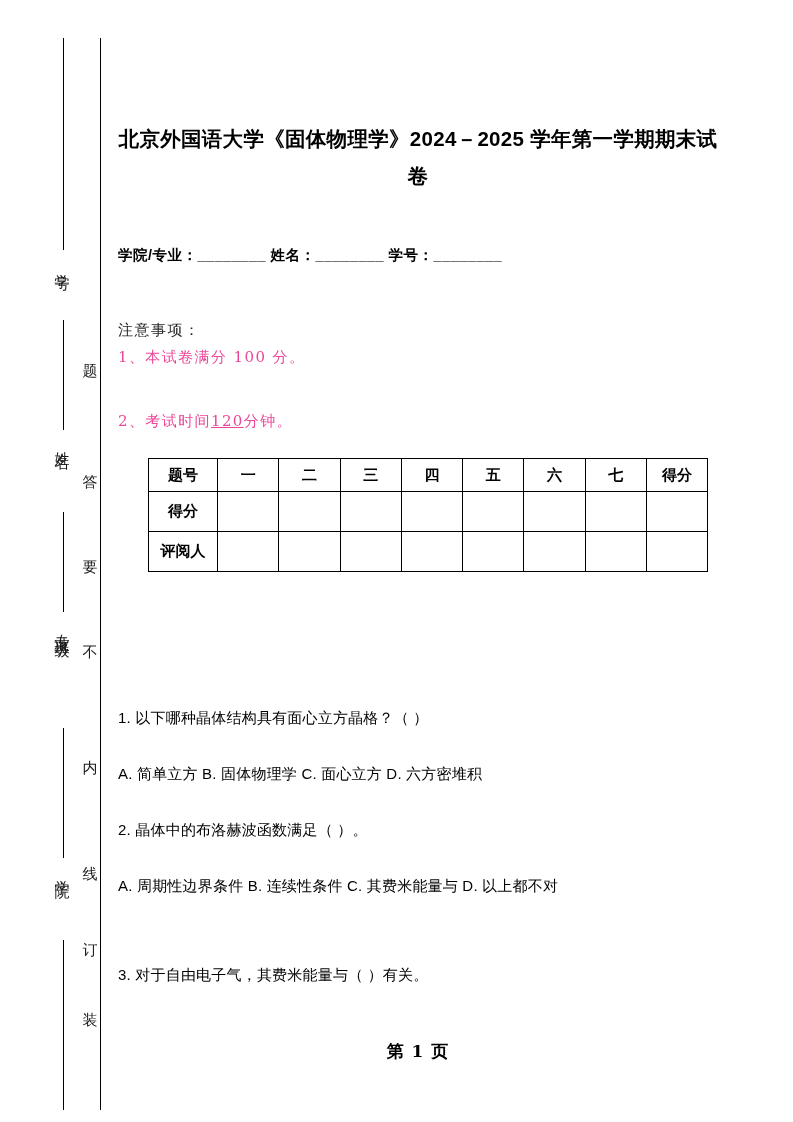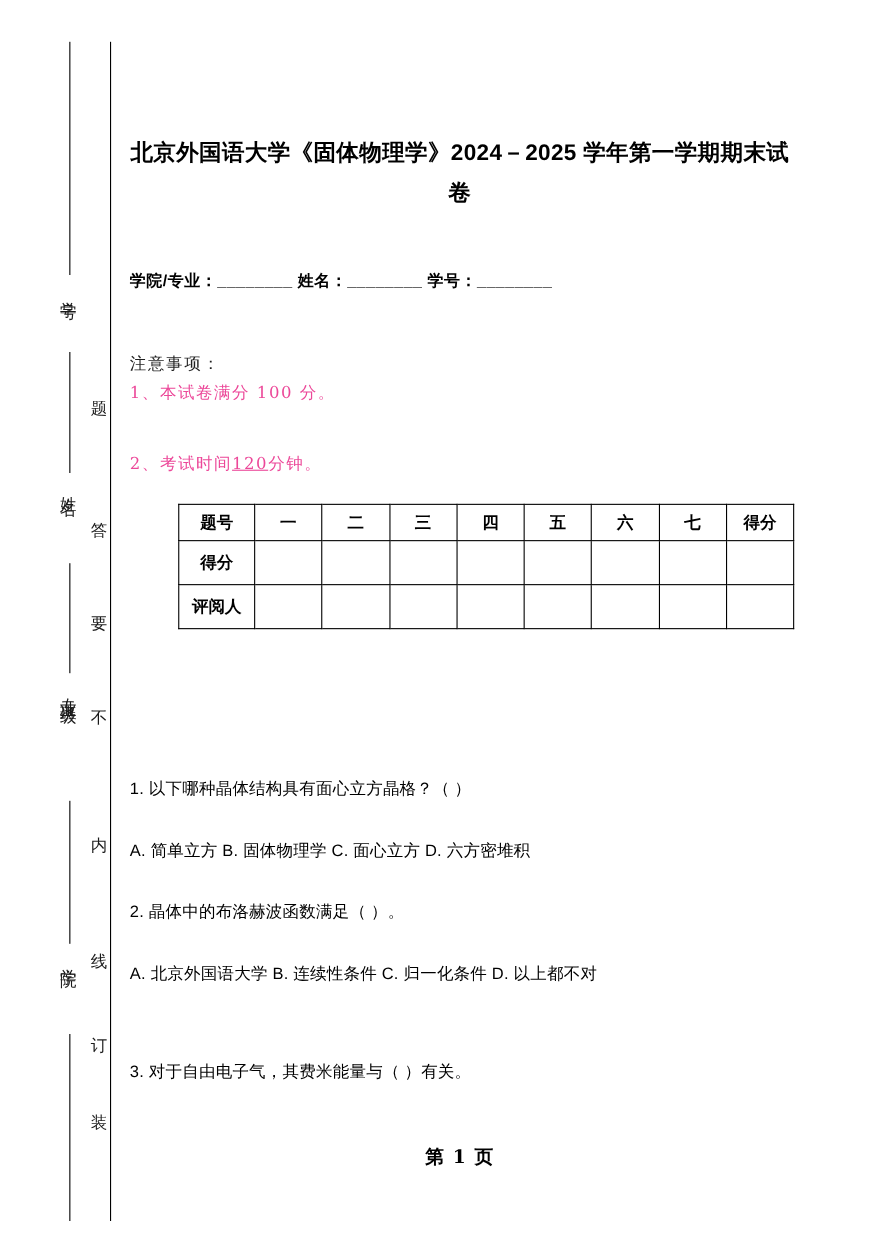--- a/index.html
+++ b/index.html
@@ -118,21 +118,21 @@
     font-family: "DejaVu Serif", "Liberation Serif", serif;
     font-size: 15px;
     letter-spacing: 1.4px;
     color: #ec4899;
   }
   .u { text-decoration: underline; }
 
   
   .score-table {
     position: absolute;
-    left: 44px;
+    left: 30px;
     top: 458px;
     border-collapse: collapse;
     table-layout: fixed;
     width: 560px;
   }
   .score-table td {
     border: 1.3px solid #000;
     text-align: center;
     vertical-align: middle;
     font-family: "Liberation Sans", "DejaVu Sans", sans-serif;
@@ -262,19 +262,19 @@
           <td></td>
         </tr>
       </tbody>
     </table>
 
 
     <div class="q q-stem-1">1. 以下哪种晶体结构具有面心立方晶格？（  ）</div>
     <div class="q q-opts-1">A. 简单立方   B. 固体物理学   C. 面心立方   D. 六方密堆积</div>
 
     <div class="q q-stem-2">2. 晶体中的布洛赫波函数满足（  ）。</div>
-    <div class="q q-opts-2">A. 北京外国语大学   B. 连续性条件   C. 归一化条件   D. 以上都不对</div>
+    <div class="q q-opts-2">A. 周期性边界条件   B. 连续性条件   C. 其费米能量与   D. 以上都不对</div>
 
     <div class="q q-stem-3">3. 对于自由电子气，其费米能量与（  ）有关。</div>
 
     <div class="footer">第 1 页</div>
   </div>
 </div>
 
 </body></html>

